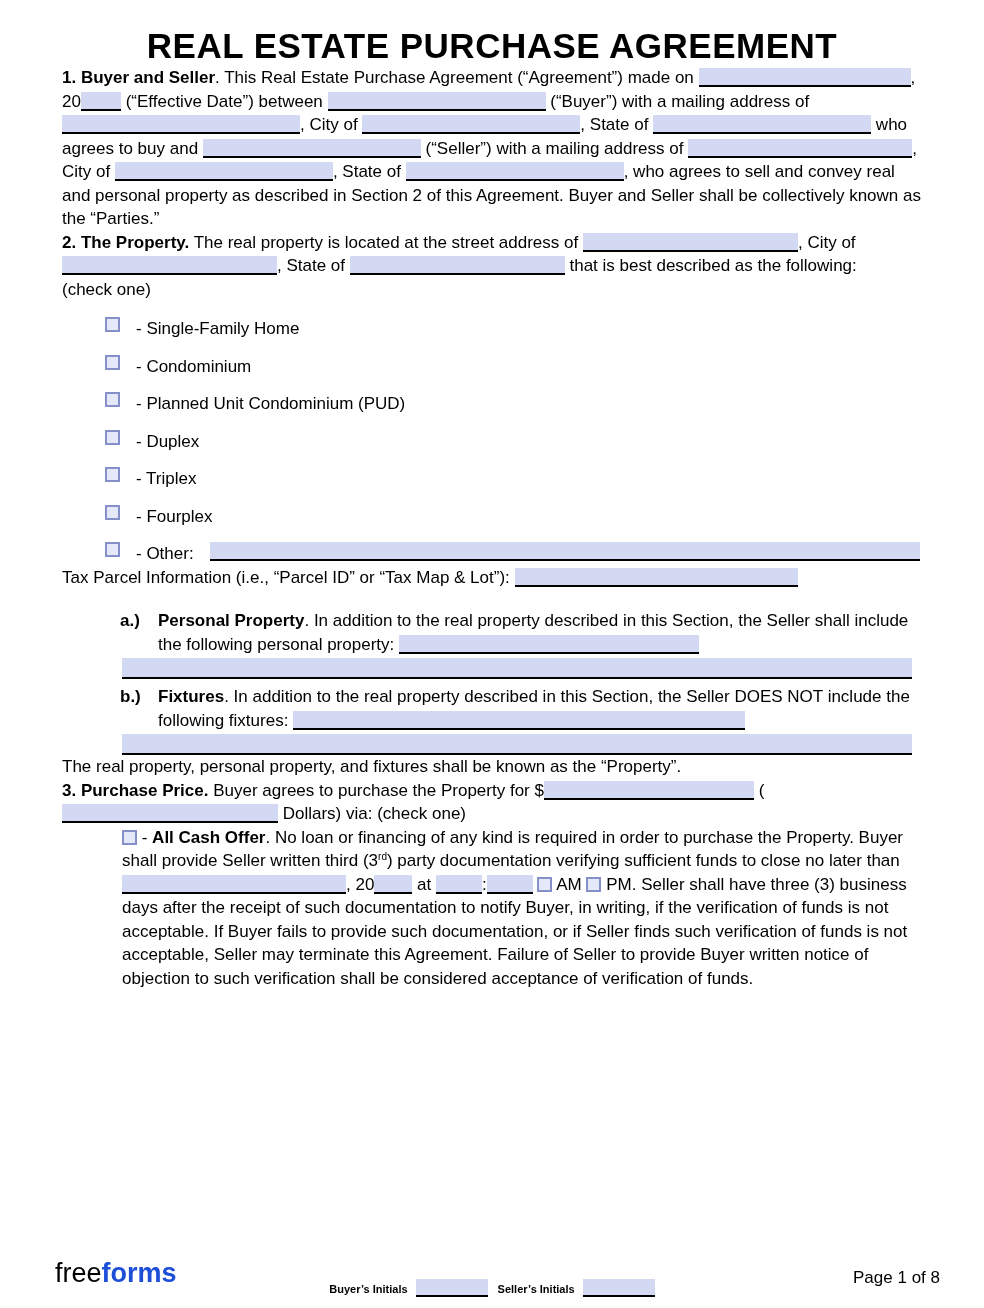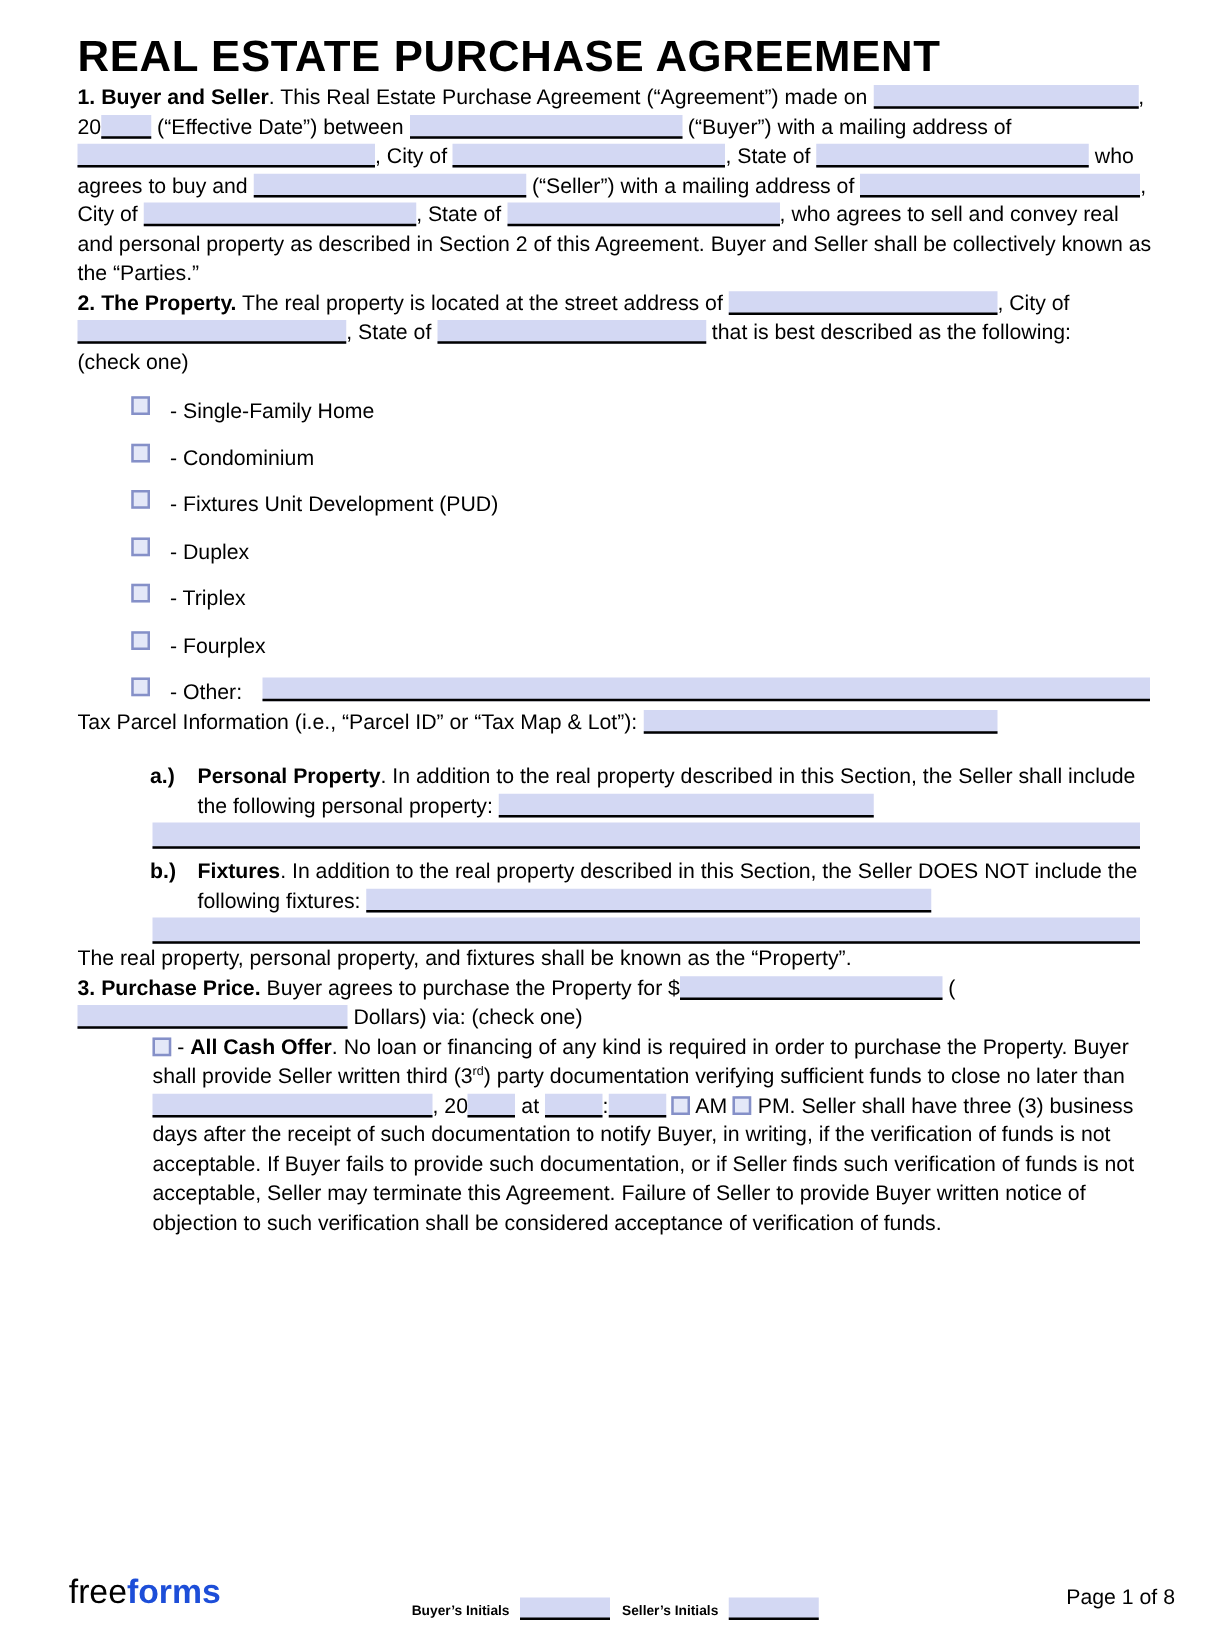--- a/index.html
+++ b/index.html
@@ -10,21 +10,21 @@
   *{box-sizing:border-box;}
   html,body{margin:0;padding:0;}
   body{
     width:984px;height:1308px;overflow:hidden;background:#ffffff;
     font-family:"Liberation Sans","DejaVu Sans",sans-serif;
     font-size:17px;line-height:23.5px;color:#000;
     position:relative;
   }
   .page{position:relative;width:984px;height:1308px;padding:0 62px;}
   h1.doc-title{
-    font-size:35px;line-height:40px;font-weight:bold;
+    font-size:35px;line-height:40px;font-weight:bold;text-align:center;
     margin:26px 0 0 0;letter-spacing:0.5px;
   }
   p.para{margin:0;}
   .mt-s1{margin-top:44px;}
   .mt-s2{margin-top:38px;}
   .mt-checkone{margin-top:6px;}
   .mt-tax{margin-top:16px;}
   .mt-known{margin-top:20px;}
   .mt-s3{margin-top:20px;}
   .mt-cash{margin-top:18px;}
@@ -80,21 +80,21 @@
     <div class="check-row first">
       <span class="checkbox"></span>
       <span>- Single-Family Home</span>
     </div>
     <div class="check-row">
       <span class="checkbox"></span>
       <span>- Condominium</span>
     </div>
     <div class="check-row">
       <span class="checkbox"></span>
-      <span>- Fixtures Unit Development (PUD)</span>
+      <span>- Planned Unit Condominium (PUD)</span>
     </div>
     <div class="check-row">
       <span class="checkbox"></span>
       <span>- Duplex</span>
     </div>
     <div class="check-row">
       <span class="checkbox"></span>
       <span>- Triplex</span>
     </div>
     <div class="check-row">

